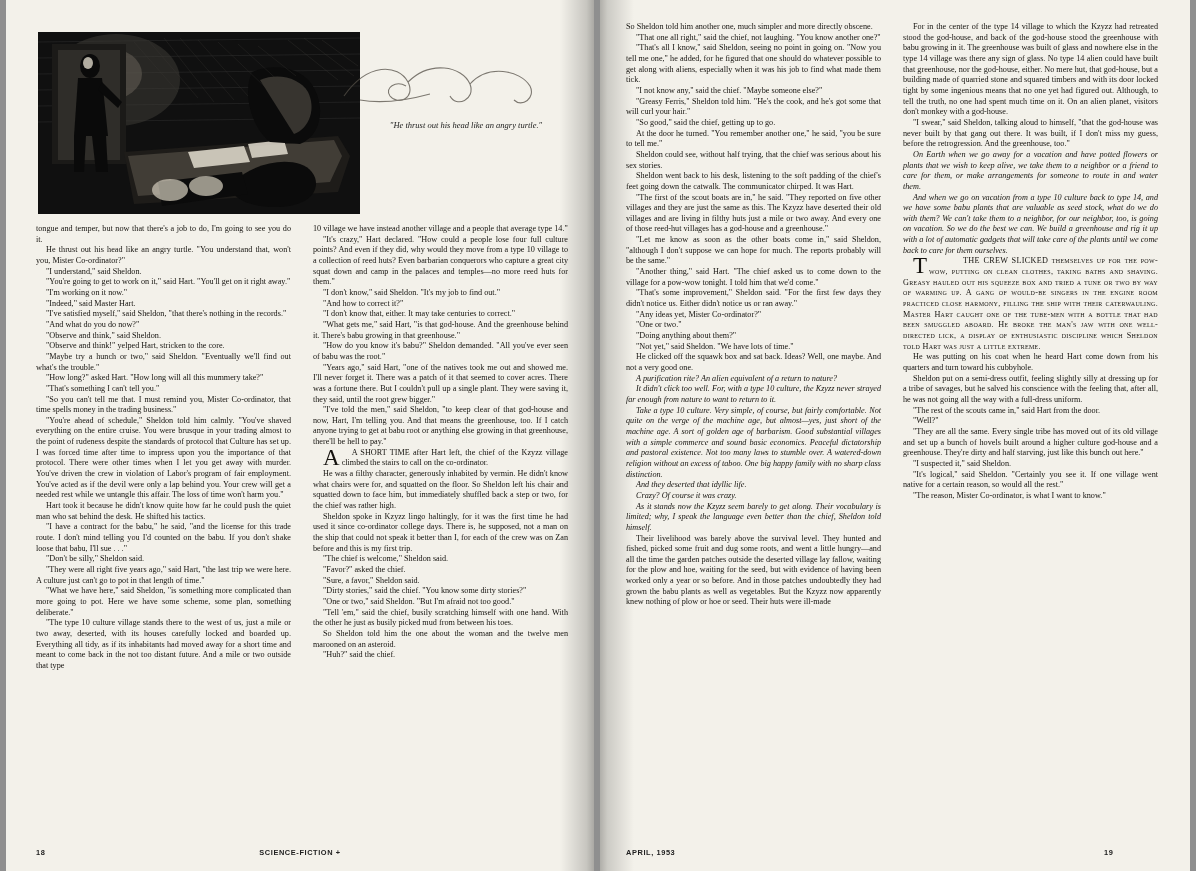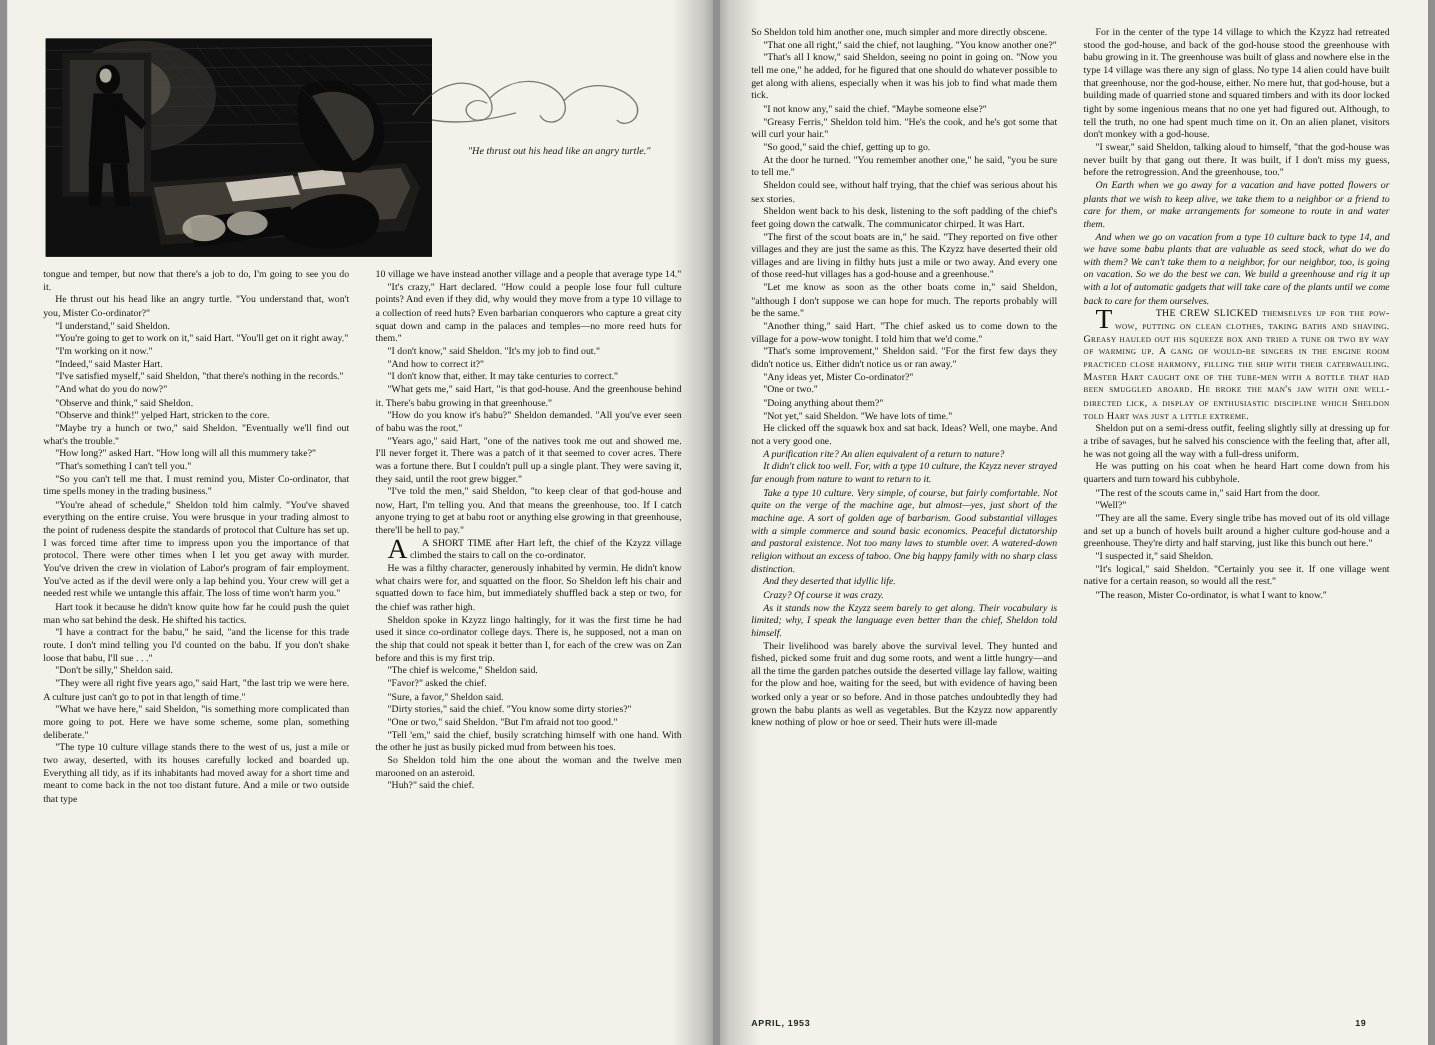--- a/index.html
+++ b/index.html
@@ -135,21 +135,21 @@
     padding: 0 30px;
     display: flex;
     font-size: 7.4px;
     letter-spacing: 0.6px;
     font-family: "Liberation Sans", sans-serif;
     font-weight: bold;
     color: #222;
   }
   .footer .pno { width: 60px; }
   .footer .mid { flex: 1; text-align: center; }
-  .footer .pno.right { text-align: center; }
+  .footer .pno.right { text-align: left; }
   .page-right .footer { padding: 0 26px; }
 </style>
 </head>
 <body>
 
 <div class="spread">
 
   <div class="page page-left">
 
     <div class="illo-wrap">
@@ -278,20 +278,25 @@
         <p>"Favor?" asked the chief.</p>
         <p>"Sure, a favor," Sheldon said.</p>
         <p>"Dirty stories," said the chief. "You know some dirty stories?"</p>
         <p>"One or two," said Sheldon. "But I'm afraid not too good."</p>
         <p>"Tell 'em," said the chief, busily scratching himself with one hand. With the other he just as busily picked mud from between his toes.</p>
         <p>So Sheldon told him the one about the woman and the twelve men marooned on an asteroid.</p>
         <p>"Huh?" said the chief.</p>
       </div>
     </div>
 
+    <div class="footer">
+      <div class="pno">18</div>
+      <div class="mid">SCIENCE-FICTION +</div>
+      <div class="pno"></div>
+    </div>
   </div>
 
   <div class="page page-right">
     <div class="cols">
       <div class="col">
         <p class="noindent">So Sheldon told him another one, much simpler and more directly obscene.</p>
         <p>"That one all right," said the chief, not laughing. "You know another one?"</p>
         <p>"That's all I know," said Sheldon, seeing no point in going on. "Now you tell me one," he added, for he figured that one should do whatever possible to get along with aliens, especially when it was his job to find what made them tick.</p>
         <p>"I not know any," said the chief. "Maybe someone else?"</p>
         <p>"Greasy Ferris," Sheldon told him. "He's the cook, and he's got some that will curl your hair."</p>
@@ -317,22 +322,22 @@
         <p>Their livelihood was barely above the survival level. They hunted and fished, picked some fruit and dug some roots, and went a little hungry—and all the time the garden patches outside the deserted village lay fallow, waiting for the plow and hoe, waiting for the seed, but with evidence of having been worked only a year or so before. And in those patches undoubtedly they had grown the babu plants as well as vegetables. But the Kzyzz now apparently knew nothing of plow or hoe or seed. Their huts were ill-made</p>
       </div>
       <div class="col">
         <p>For in the center of the type 14 village to which the Kzyzz had retreated stood the god-house, and back of the god-house stood the greenhouse with babu growing in it. The greenhouse was built of glass and nowhere else in the type 14 village was there any sign of glass. No type 14 alien could have built that greenhouse, nor the god-house, either. No mere hut, that god-house, but a building made of quarried stone and squared timbers and with its door locked tight by some ingenious means that no one yet had figured out. Although, to tell the truth, no one had spent much time on it. On an alien planet, visitors don't monkey with a god-house.</p>
         <p>"I swear," said Sheldon, talking aloud to himself, "that the god-house was never built by that gang out there. It was built, if I don't miss my guess, before the retrogression. And the greenhouse, too."</p>
         <p class="ital-ind">On Earth when we go away for a vacation and have potted flowers or plants that we wish to keep alive, we take them to a neighbor or a friend to care for them, or make arrangements for someone to route in and water them.</p>
         <p class="ital-ind">And when we go on vacation from a type 10 culture back to type 14, and we have some babu plants that are valuable as seed stock, what do we do with them? We can't take them to a neighbor, for our neighbor, too, is going on vacation. So we do the best we can. We build a greenhouse and rig it up with a lot of automatic gadgets that will take care of the plants until we come back to care for them ourselves.</p>
         <p class="dropcap-para">
           <span class="dropcap">T</span><span class="smallcaps">THE CREW SLICKED themselves up for the pow-wow, putting on clean clothes, taking baths and shaving. Greasy hauled out his squeeze box and tried a tune or two by way of warming up. A gang of would-be singers in the engine room practiced close harmony, filling the ship with their caterwauling. Master Hart caught one of the tube-men with a bottle that had been smuggled aboard. He broke the man's jaw with one well-directed lick, a display of enthusiastic discipline which Sheldon told Hart was just a little extreme.</span>
         </p>
+        <p>He was putting on his coat when he heard Hart come down from his quarters and turn toward his cubbyhole.</p>
         <p>Sheldon put on a semi-dress outfit, feeling slightly silly at dressing up for a tribe of savages, but he salved his conscience with the feeling that, after all, he was not going all the way with a full-dress uniform.</p>
-        <p>He was putting on his coat when he heard Hart come down from his quarters and turn toward his cubbyhole.</p>
         <p>"The rest of the scouts came in," said Hart from the door.</p>
         <p>"Well?"</p>
         <p>"They are all the same. Every single tribe has moved out of its old village and set up a bunch of hovels built around a higher culture god-house and a greenhouse. They're dirty and half starving, just like this bunch out here."</p>
         <p>"I suspected it," said Sheldon.</p>
         <p>"It's logical," said Sheldon. "Certainly you see it. If one village went native for a certain reason, so would all the rest."</p>
         <p>"The reason, Mister Co-ordinator, is what I want to know."</p>
       </div>
     </div>
 
     <div class="footer">

